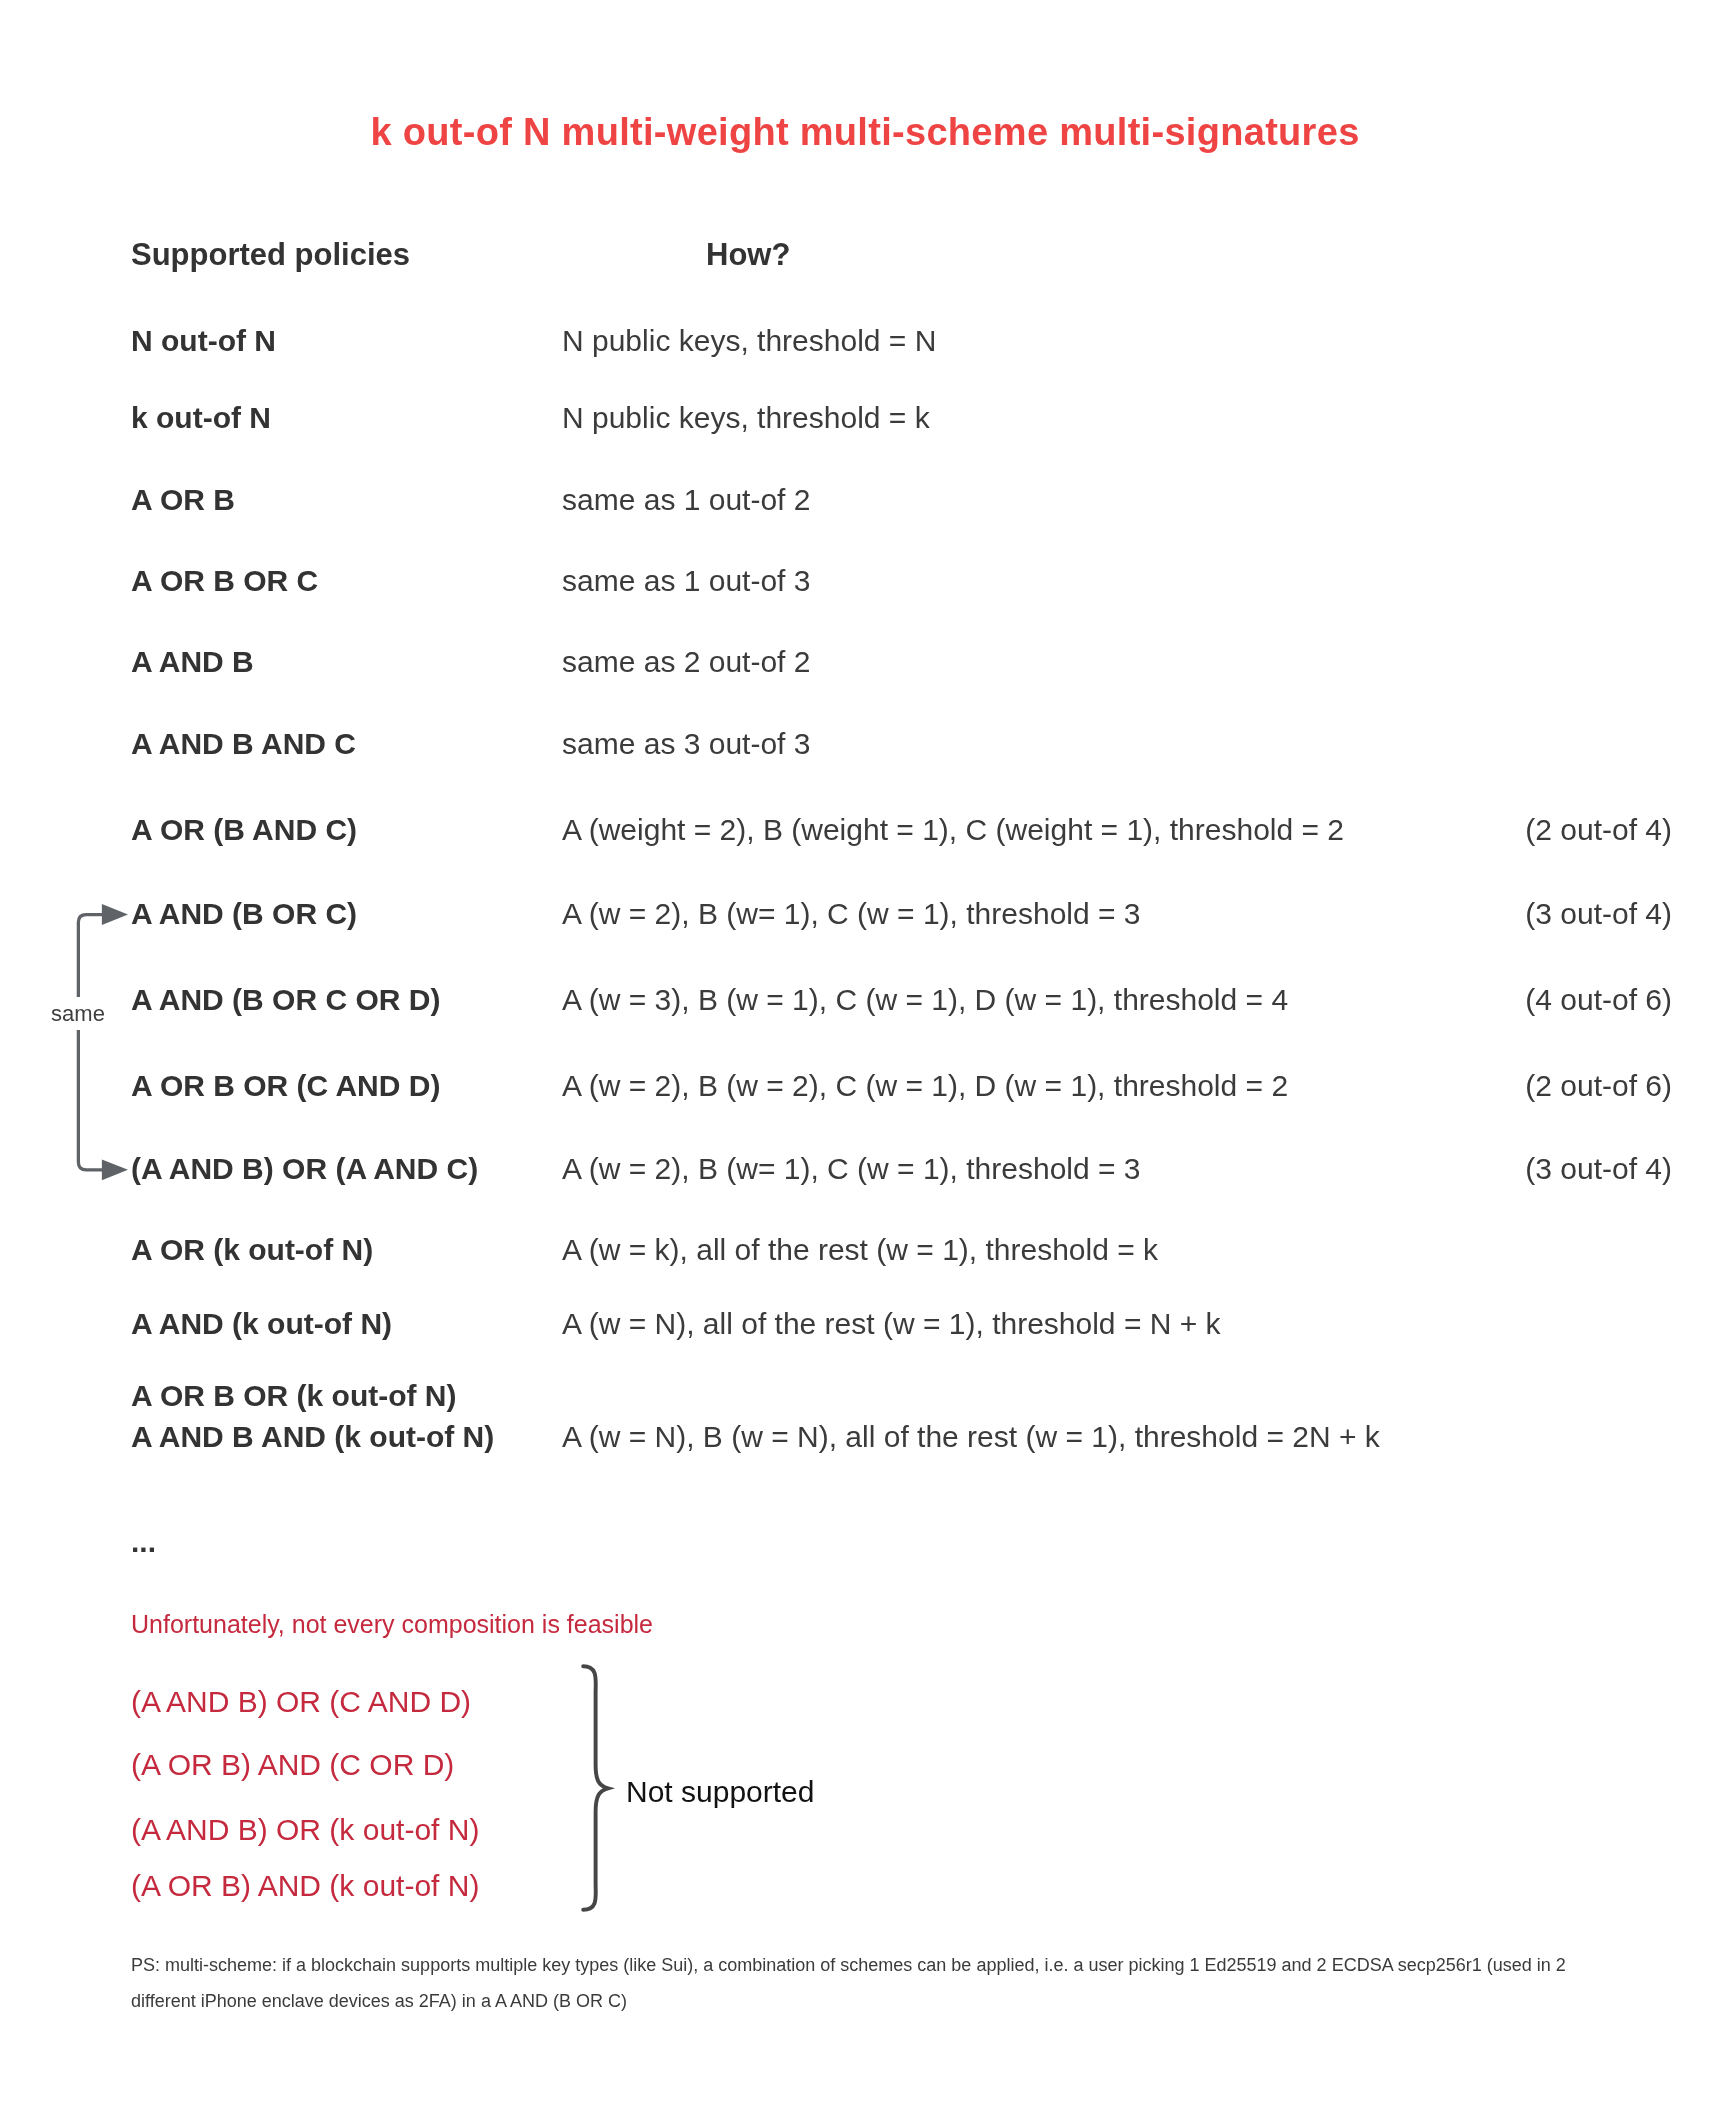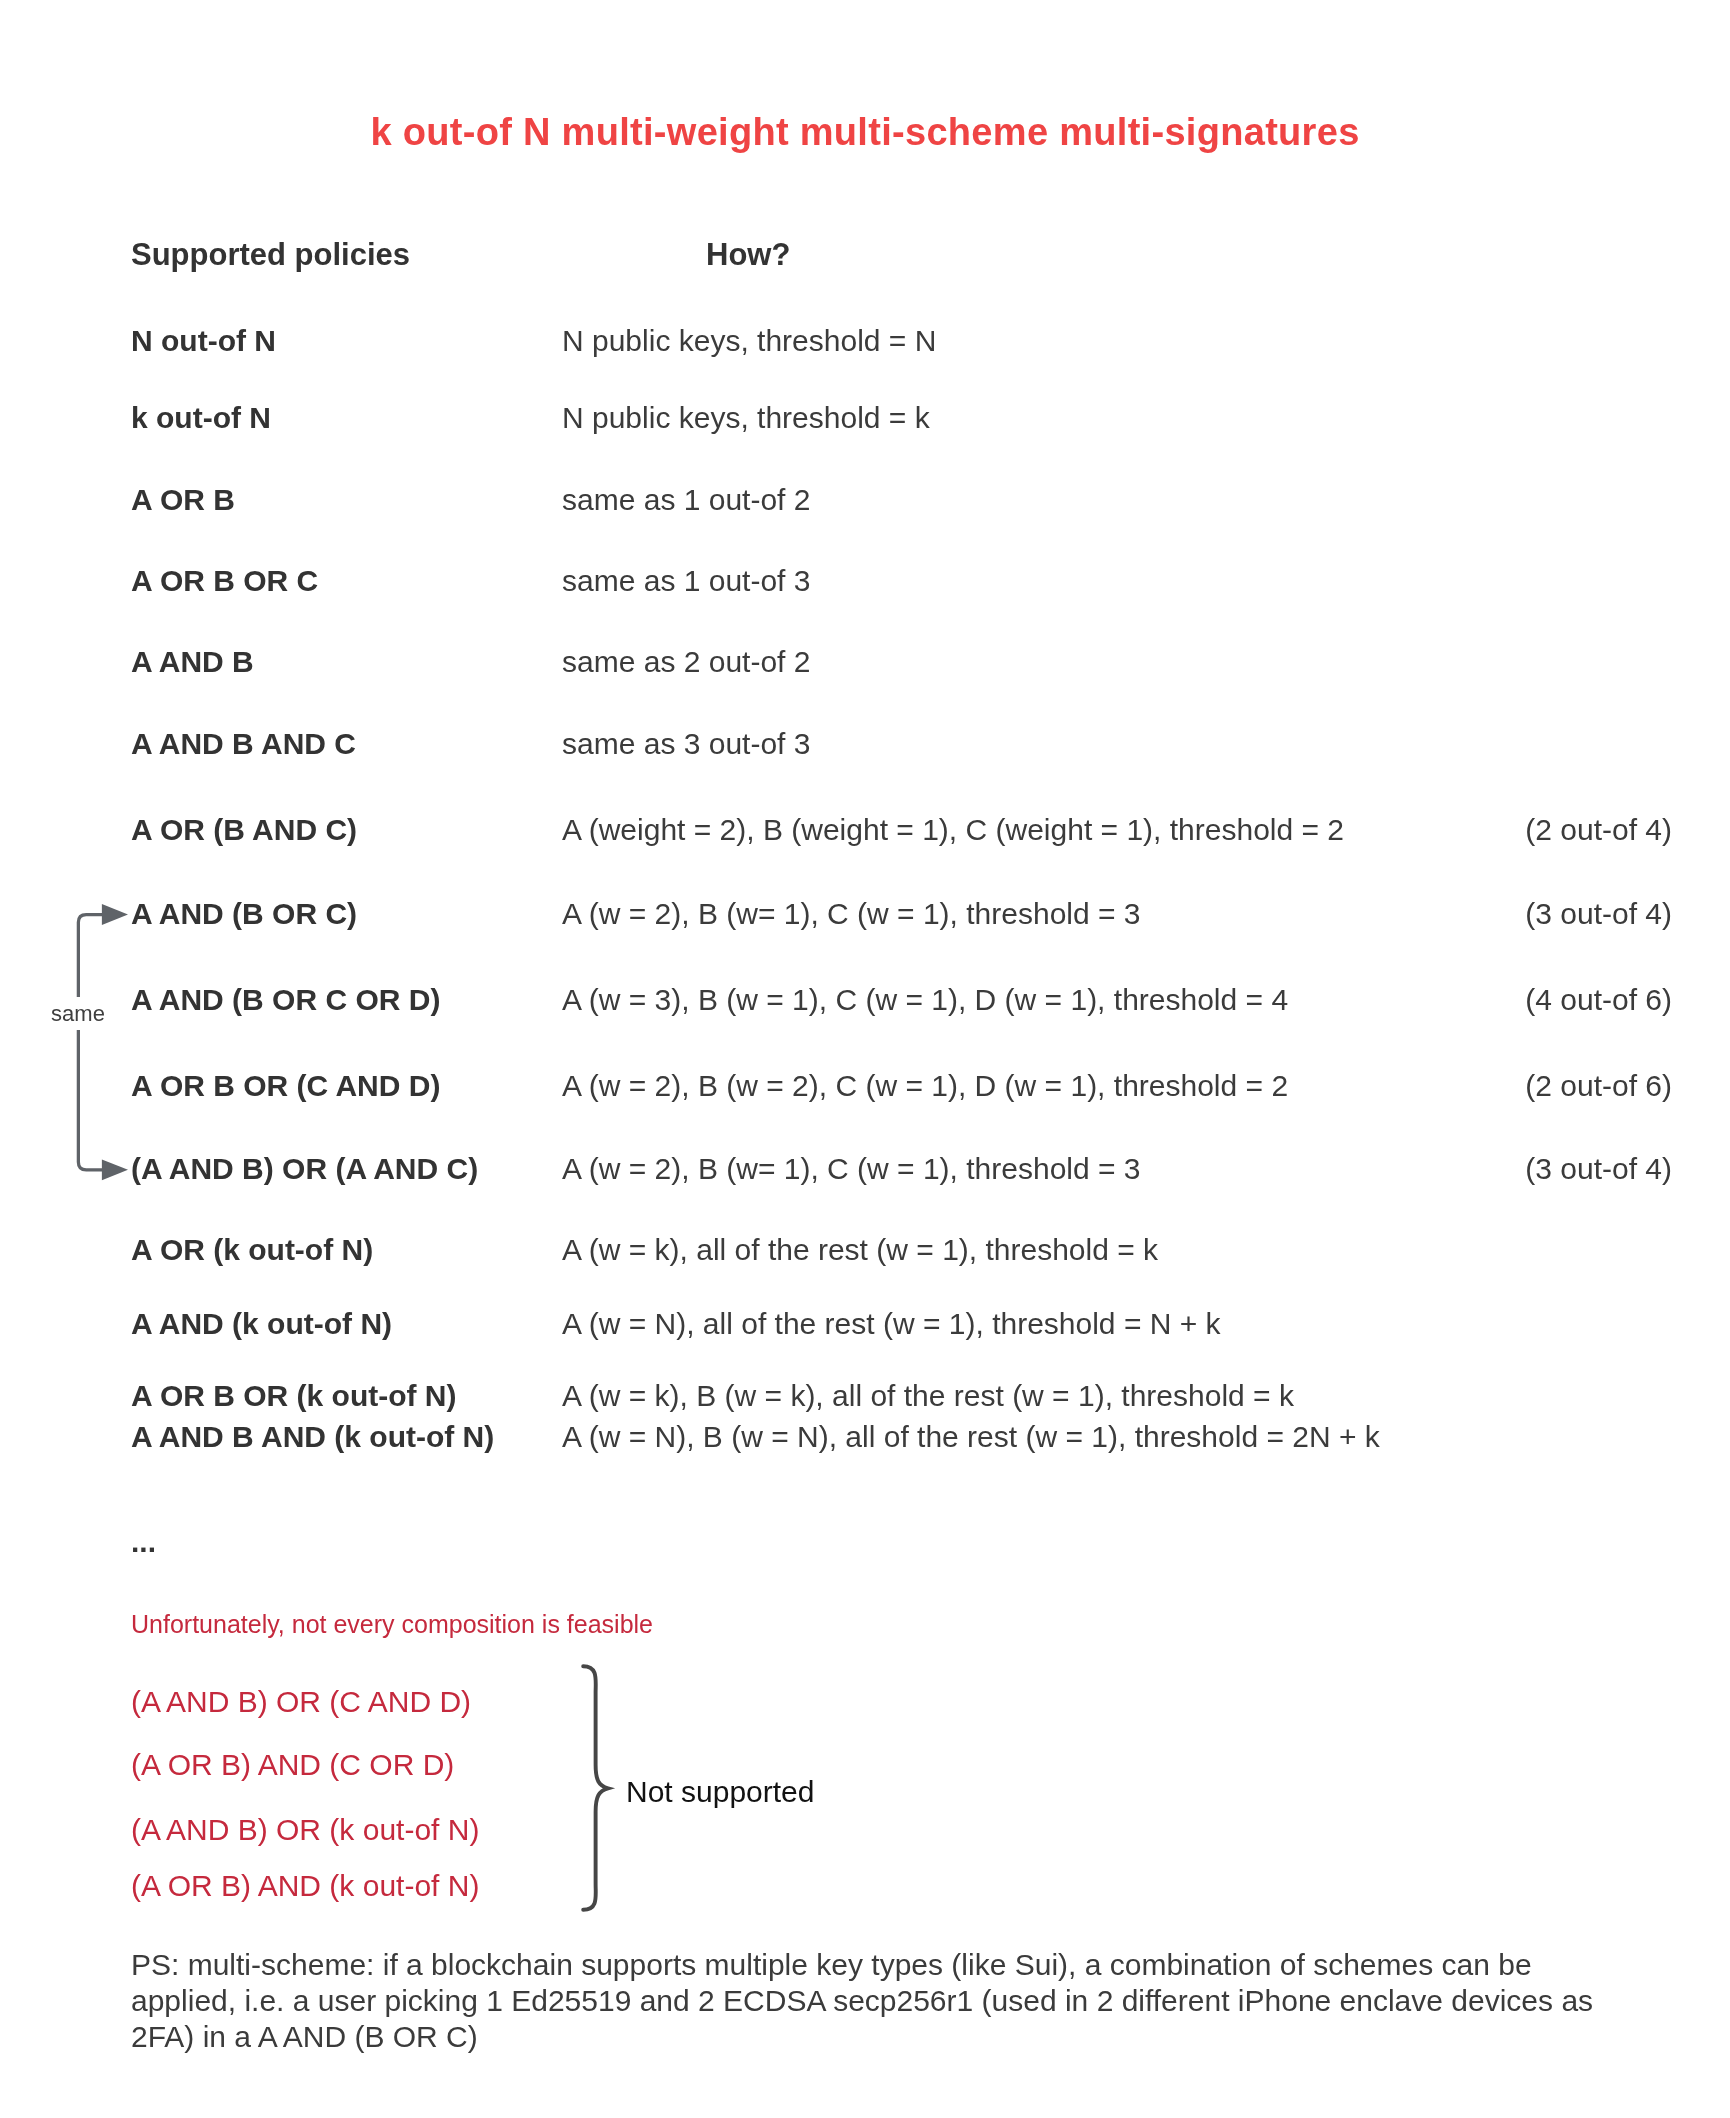--- a/index.html
+++ b/index.html
@@ -54,21 +54,21 @@
   .red-item{
     position:absolute;left:131px;height:40px;line-height:40px;
     font-size:30px;white-space:nowrap;
   }
   .not-supported{
     position:absolute;left:626px;top:1772px;
     font-size:30px;line-height:40px;color:#121212;white-space:nowrap;
   }
   .ps-note{
     position:absolute;left:131px;top:1947px;width:1499px;
-    font-size:30px;line-height:36px;color:#3b3b3b;
+    font-size:18px;line-height:36px;color:#3b3b3b;
   }
 </style>
 </head>
 <body>
 
 <div id="page">
 
   <div class="title">k out-of N multi-weight multi-scheme multi-signatures</div>
 
   <div class="col-header" id="hdr-policies">Supported policies</div>
@@ -127,21 +127,20 @@
       <div class="row" style="top: 1230px;">
         <span class="policy">A OR (k out-of N)</span>
         <span class="how">A (w = k), all of the rest (w = 1), threshold = k</span>
       </div>
       <div class="row" style="top: 1304px;">
         <span class="policy">A AND (k out-of N)</span>
         <span class="how">A (w = N), all of the rest (w = 1), threshold = N + k</span>
       </div>
       <div class="row" style="top: 1376px;">
         <span class="policy">A OR B OR (k out-of N)</span>
-        <span class="how">A (w = k), B (w = k), all of the rest (w = 1), threshold = k</span>
       </div>
       <div class="row" style="top: 1417px;">
         <span class="policy">A AND B AND (k out-of N)</span>
         <span class="how">A (w = N), B (w = N), all of the rest (w = 1), threshold = 2N + k</span>
       </div>
       <div class="row" style="top: 1522px;">
         <span class="policy">...</span>
       </div>
     </div>
 

